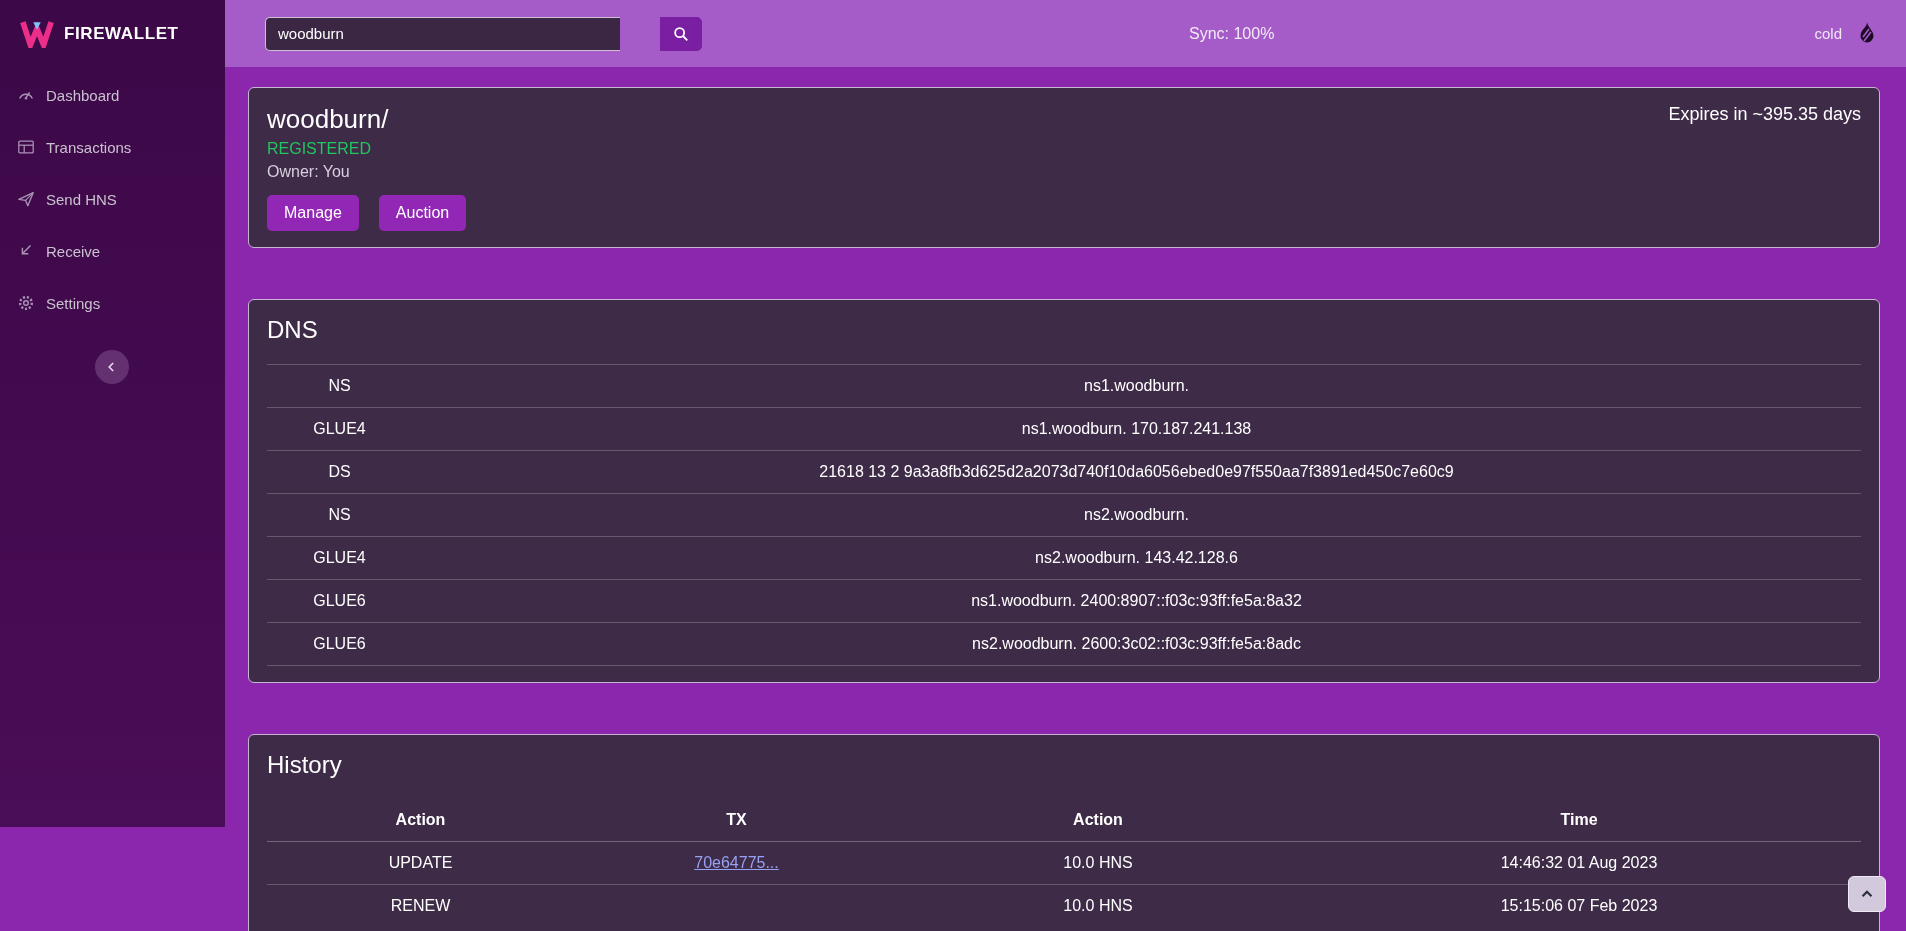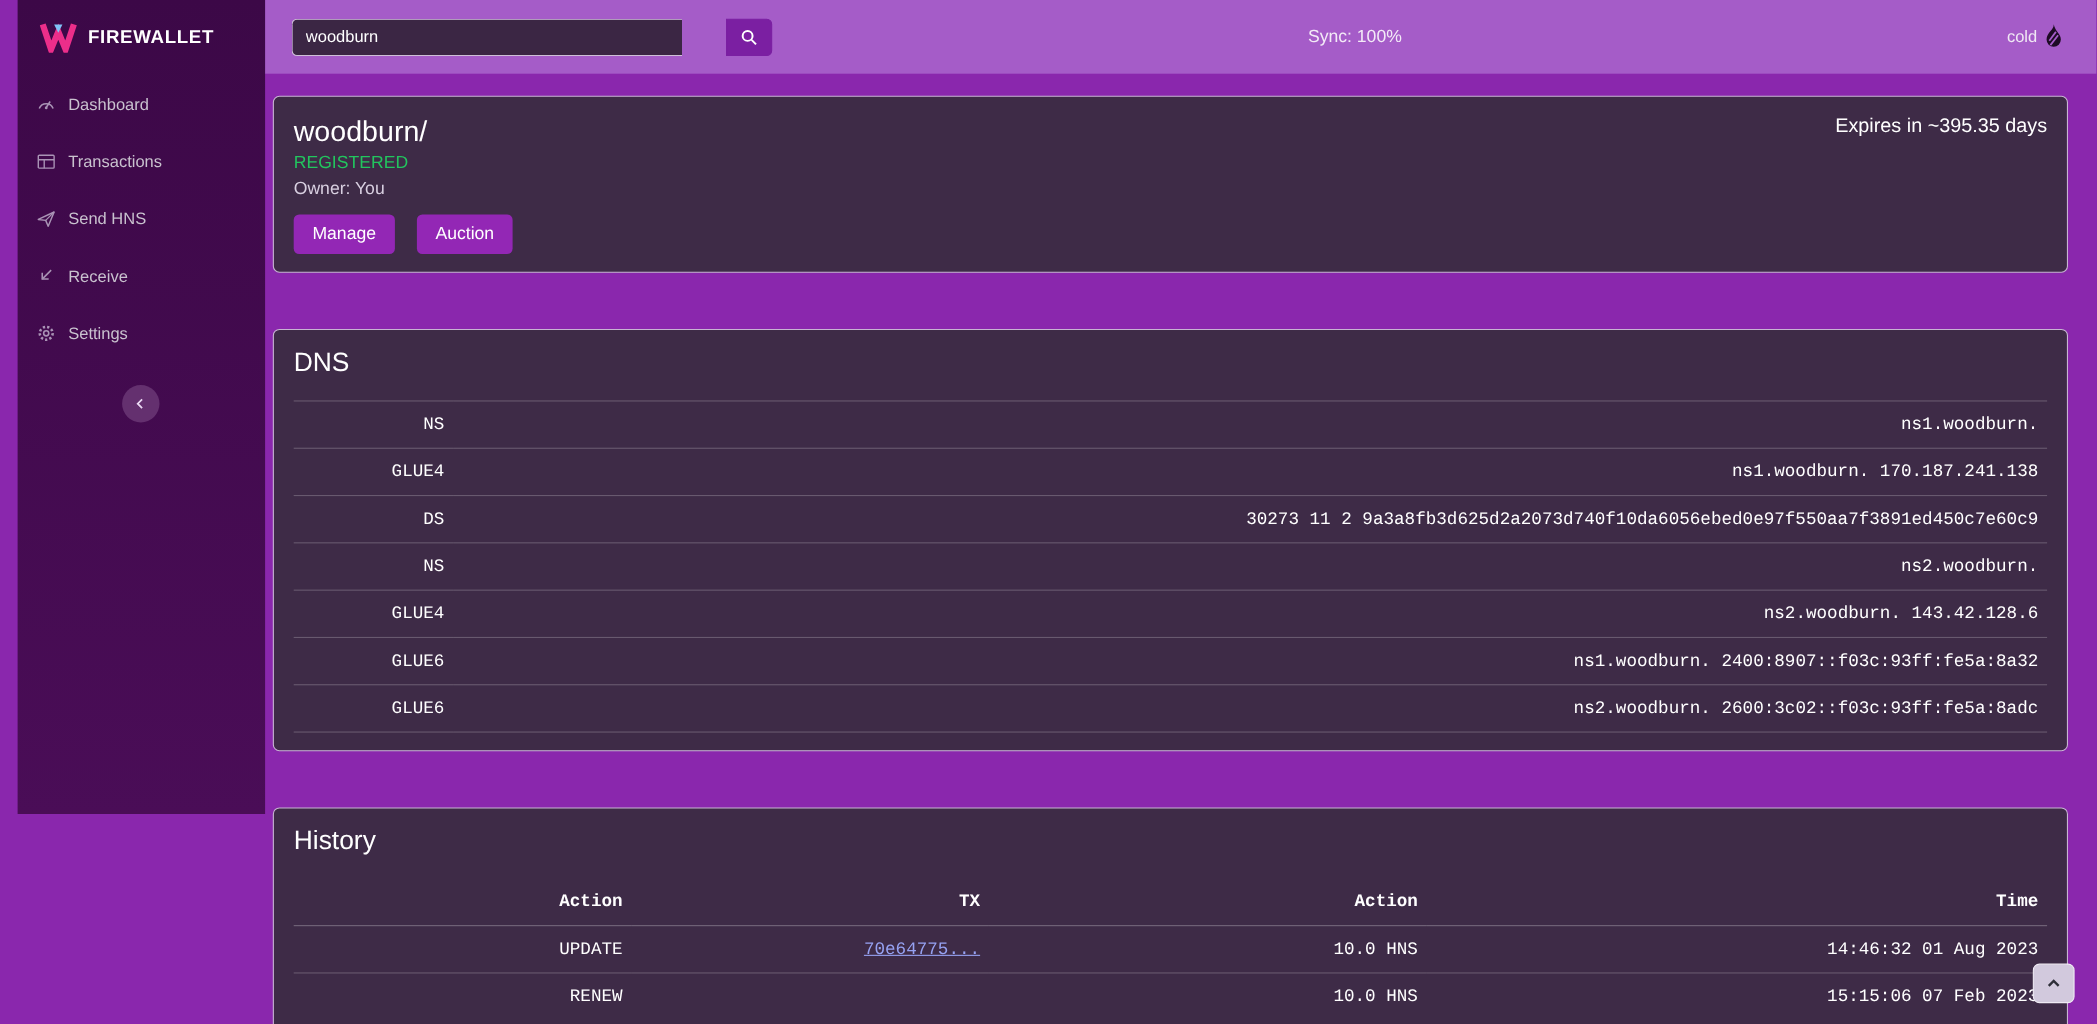--- a/index.html
+++ b/index.html
@@ -6,21 +6,21 @@
   html, body { width: 1906px; height: 931px; overflow: hidden; }
   body {
     font-family: "Liberation Sans", "DejaVu Sans", sans-serif;
     background: var(--background, #8a27ad);
     color: #fff;
     position: relative;
   }
 
   
   .sidebar {
-    position: absolute; left: 16px; top: 0; width: 225px; height: 740px;
+    position: absolute; left: 0; top: 0; width: 225px; height: 827px;
     background: linear-gradient(180deg, var(--sidebar_top, #3c0847), var(--sidebar_bottom, #4a0d57));
     z-index: 5;
   }
   .logo-row { height: 67px; display: flex; align-items: center; gap: 10px; padding-left: 20px; }
   .logo-text { font-size: 17px; font-weight: 700; letter-spacing: 0.6px; color: #fff; }
   .nav { padding-top: 2px; }
   .nav-item {
     height: 52px; display: flex; align-items: center; gap: 11px;
     padding-left: 17px; color: #c9c2cf; font-size: 15px; cursor: pointer;
   }
@@ -43,21 +43,21 @@
     border: 1px solid #cfc0d8; border-right: none; border-radius: 5px 0 0 5px;
     color: #fff; font-size: 15px; padding: 0 12px; font-family: inherit; outline: none;
   }
   .search button {
     width: 42px; height: 34px; background: var(--search_button, #7b1fa2);
     border: 1px solid var(--search_button, #7b1fa2);
     border-radius: 0 5px 5px 0; display: flex; align-items: center; justify-content: center;
     cursor: pointer;
   }
   .sync { position: absolute; left: 964px; font-size: 16px; color: #f3eaf7; }
-  .right-group { margin-left: auto; display: flex; align-items: center; }
+  .right-group { margin-left: auto; display: flex; align-items: center; gap: 10px; }
   .cold-label { font-size: 15px; color: #f0e8f4; }
 
   
   .main {
     position: absolute; left: 225px; top: 67px; right: 0; bottom: 0;
     padding: 20px 26px 0 23px; overflow: hidden; border-radius: 17px;
   }
   .card {
     background: var(--card, #3e2b47);
     border: 1px solid var(--card_border, #c8b5d3);
@@ -69,21 +69,21 @@
   .domain-status { font-size: 16px; color: #22c55e; margin-top: 5px; }
   .domain-owner { font-size: 16px; color: #d8cfe0; margin-top: 5px; }
   .domain-buttons { margin-top: 14px; display: flex; gap: 20px; }
   .btn {
     background: var(--accent, #9327b5); color: #fff; border: none; border-radius: 5px;
     padding: 9px 17px; font-size: 16px; font-family: inherit; cursor: pointer;
   }
   .expires { position: absolute; top: 16px; right: 18px; font-size: 18px; font-weight: 400; }
 
   table { width: 100%; border-collapse: collapse; font-size: 16px; }
-  td, th { padding: 12px 8px; text-align: right; font-family: Liberation Mono, monospace; }
+  td, th { padding: 12px 8px; text-align: center; }
   .dns-table td { border-top: 1px solid rgba(255,255,255,0.22); }
   .dns-table tr:last-child td { border-bottom: 1px solid rgba(255,255,255,0.22); }
   .dns-table col.c1 { width: 145px; }
 
   .history-table th { font-weight: 700; border-bottom: 1px solid rgba(255,255,255,0.28); }
   .history-table td { border-top: 1px solid rgba(255,255,255,0.22); }
   .history-table col.h1 { width: 307px; }
   .history-table col.h2 { width: 325px; }
   .history-table col.h3 { width: 398px; }
 
@@ -218,21 +218,21 @@
         <tr>
           <td>NS</td>
           <td>ns1.woodburn.</td>
         </tr>
         <tr>
           <td>GLUE4</td>
           <td>ns1.woodburn. 170.187.241.138</td>
         </tr>
         <tr>
           <td>DS</td>
-          <td>30273 11 2 9a3a8fb3d625d2a2073d740f10da6056ebed0e97f550aa7f3891ed450c7e60c9</td>
+          <td>21618 13 2 9a3a8fb3d625d2a2073d740f10da6056ebed0e97f550aa7f3891ed450c7e60c9</td>
         </tr>
         <tr>
           <td>NS</td>
           <td>ns2.woodburn.</td>
         </tr>
         <tr>
           <td>GLUE4</td>
           <td>ns2.woodburn. 143.42.128.6</td>
         </tr>
         <tr>

